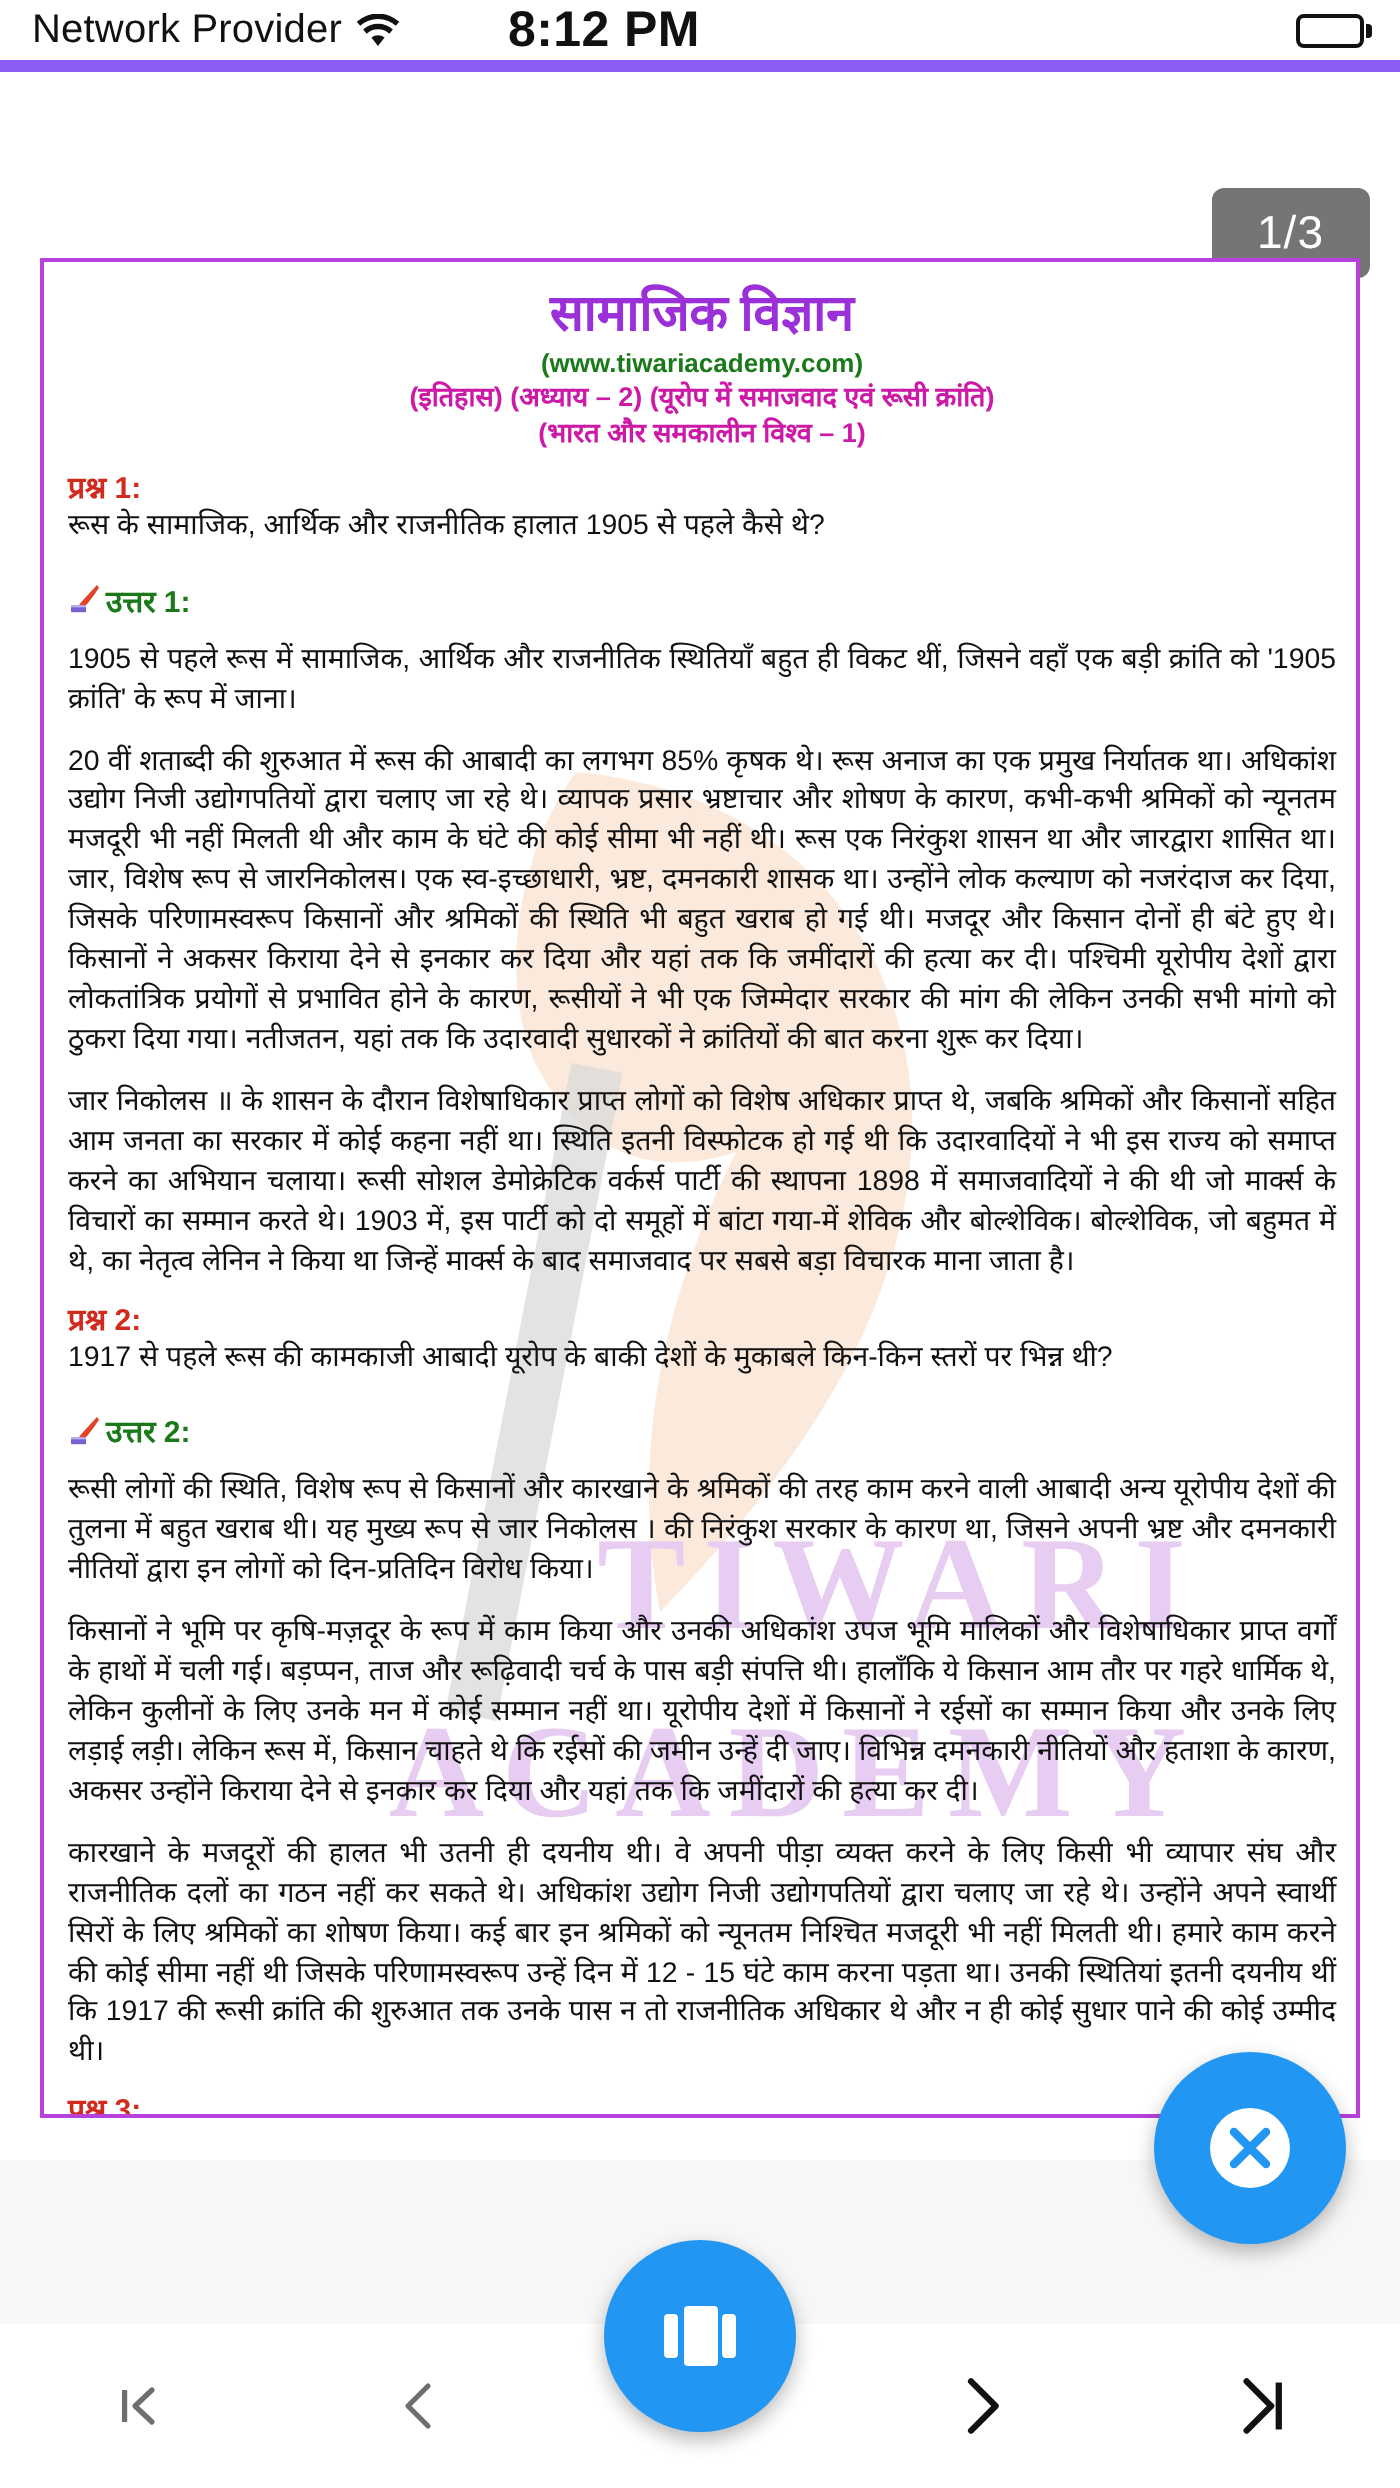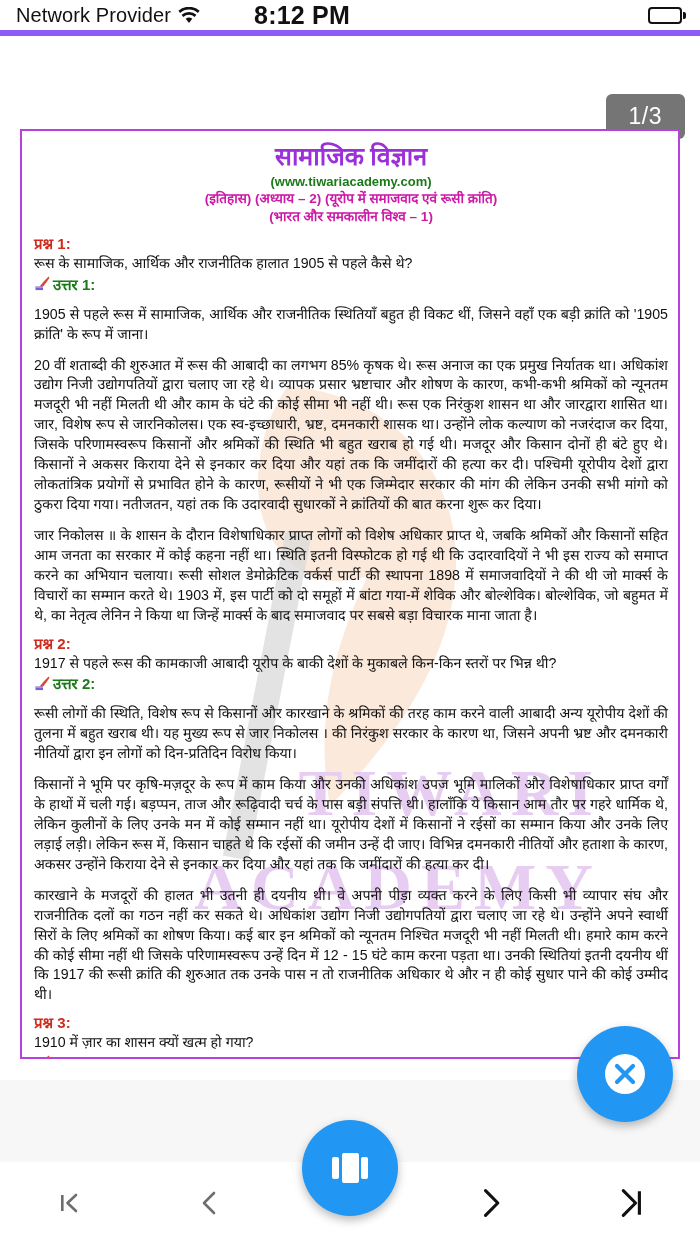--- a/index.html
+++ b/index.html
@@ -86,21 +86,21 @@
     text-align: center; color: #cc19a6; font-weight: bold; font-size: 13.5px;
     line-height: 1.35;
   }
   .doc-cls {
     text-align: center; color: #cc19a6; font-weight: bold; font-size: 13.5px;
     line-height: 1.45; margin-bottom: 6px;
   }
 
   .q-label { color: #d12b1e; font-weight: bold; font-size: 15px; margin-top: 7px; }
   .q-text  { color: #111; font-size: 14.2px; line-height: 1.42; }
-  .a-row { display: flex; align-items: center; gap: 2px; margin-top: 0; }
+  .a-row { display: flex; align-items: center; gap: 2px; margin-top: 16px; }
   .pen-icon { width: 17px; height: 15px; display: inline-block; flex: 0 0 auto; }
   .a-label { color: #1a7a1a; font-weight: bold; font-size: 15px; }
   .a-para {
     color: #111; font-size: 14.2px; line-height: 1.405;
     text-align: justify; text-justify: inter-word; margin-top: 11px;
   }
 
   
   .bottom-pad {
     position: absolute; left: 0; top: 1080px; width: 700px; height: 82px;

